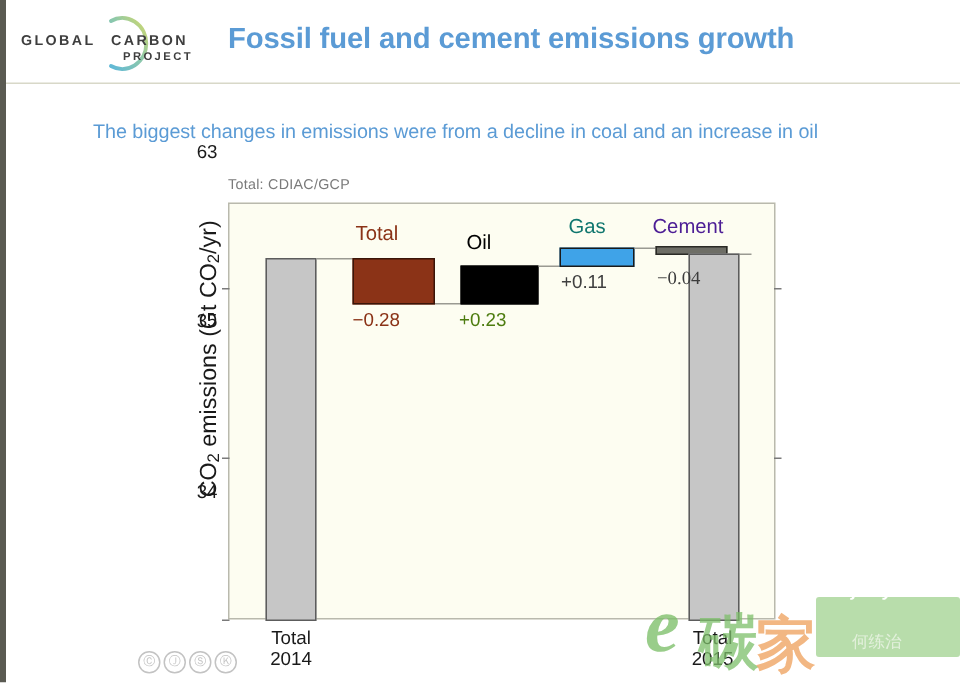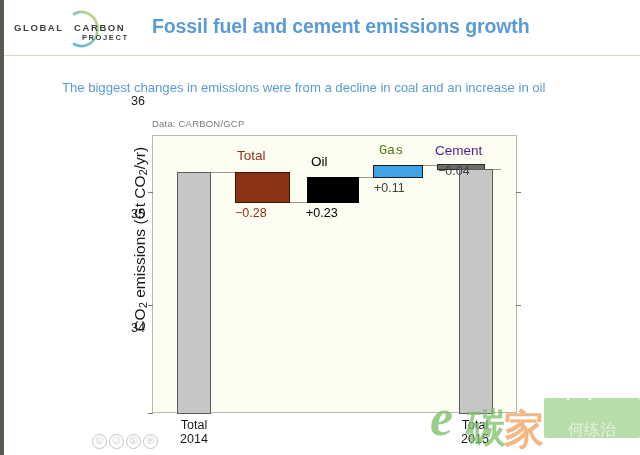--- a/index.html
+++ b/index.html
@@ -257,21 +257,21 @@
     position: absolute;
     left: 116px; top: 12px;
     width: 96px; height: 40px;
     background: #8cc878;
     opacity: 0.62;
     border-radius: 2px;
   }
   #wm-sub {
     position: absolute;
     left: 140px; top: 34px;
-    font-size: 16px;
+    font-size: 11px;
     color: #e8f3e2;
     opacity: 0.9;
   }
 </style>
 </head>
 <body>
 
 <div id="slide">
 
   <div id="header">
@@ -292,27 +292,27 @@
       <span class="logo-word" id="logo-project">PROJECT</span>
     </div>
 
     <div id="slide-title">Fossil fuel and cement emissions growth</div>
   </div>
 
   <div id="subtitle">The biggest changes in emissions were from a decline in coal and an increase in oil</div>
 
   <div id="chart-area">
 
-    <div id="data-source">Data: CARBON/GCP</div>
+    <div id="data-source">Total: CDIAC/GCP</div>
 
     <div id="y-axis-title">CO<span class="sub">2</span> emissions (Gt CO<span class="sub">2</span>/yr)</div>
 
     <div class="ytick-label" style="top:203px; right:377px;">34</div>
     <div class="ytick-label" style="top:89px;  right:377px;">35</div>
-    <div class="ytick-label" style="top:-24px; right:377px;">36</div>
+    <div class="ytick-label" style="top:-24px; right:377px;">63</div>
 
     <div id="plot">
 
       <div class="ytick-mark" style="left:-5px; top:56px;"></div>
       <div class="ytick-mark" style="left:-5px; top:169px;"></div>
       <div class="ytick-mark" style="left:-5px; top:277px;"></div>
 
       <div class="ytick-mark" style="left:363px; top:56px;"></div>
       <div class="ytick-mark" style="left:363px; top:169px;"></div>
 
@@ -329,27 +329,27 @@
       <div class="bar bar-gas" style="left:220px; top:29px; width:50px; height:13px;"></div>
       <div class="connector" style="left:270px; top:29px; width:14px;"></div>
 
       <div class="bar bar-cement" style="left:284px; top:28px; width:48px; height:6px;"></div>
       <div class="connector" style="left:332px; top:33px; width:16px;"></div>
 
       <div class="bar bar-total" style="left:306px; top:33px; width:34px; height:245px;"></div>
 
       <div class="cat-label" style="left:84px; top:12px; color:#8b3317;">Total</div>
       <div class="cat-label" style="left:158px; top:18px; color:#000000;">Oil</div>
-      <div class="cat-label" style="left:226px; top:7px; color:#4d7c0f;font-family:Liberation Mono, monospace;">Gas</div>
+      <div class="cat-label" style="left:226px; top:7px; color:#0f766e;">Gas</div>
       <div class="cat-label" style="left:282px; top:7px; color:#4c1d95;">Cement</div>
 
       <div class="val-label" style="left:82px; top:70px; color:#8b3317;">−0.28</div>
-      <div class="val-label" style="left:153px; top:70px; color:#000000;text-align:center;">+0.23</div>
+      <div class="val-label" style="left:153px; top:70px; color:#4d7c0f;text-align:center;">+0.23</div>
       <div class="val-label" style="left:221px; top:45px; color:#404040;">+0.11</div>
-      <div class="val-label" style="left:285px; top:28px; color:#3c3c3c;">−0.04</div>
+      <div class="val-label" style="left:285px; top:42px; color:#3c3c3c;font-family:Liberation Serif, serif;">−0.04</div>
     </div>
 
     <div class="xtick-label" style="left:72px; top:300px; width:80px;">
       <div>Total</div>
       <div>2014</div>
     </div>
     <div class="xtick-label" style="left:353px; top:300px; width:80px;">
       <div>Total</div>
       <div>2015</div>
     </div>

